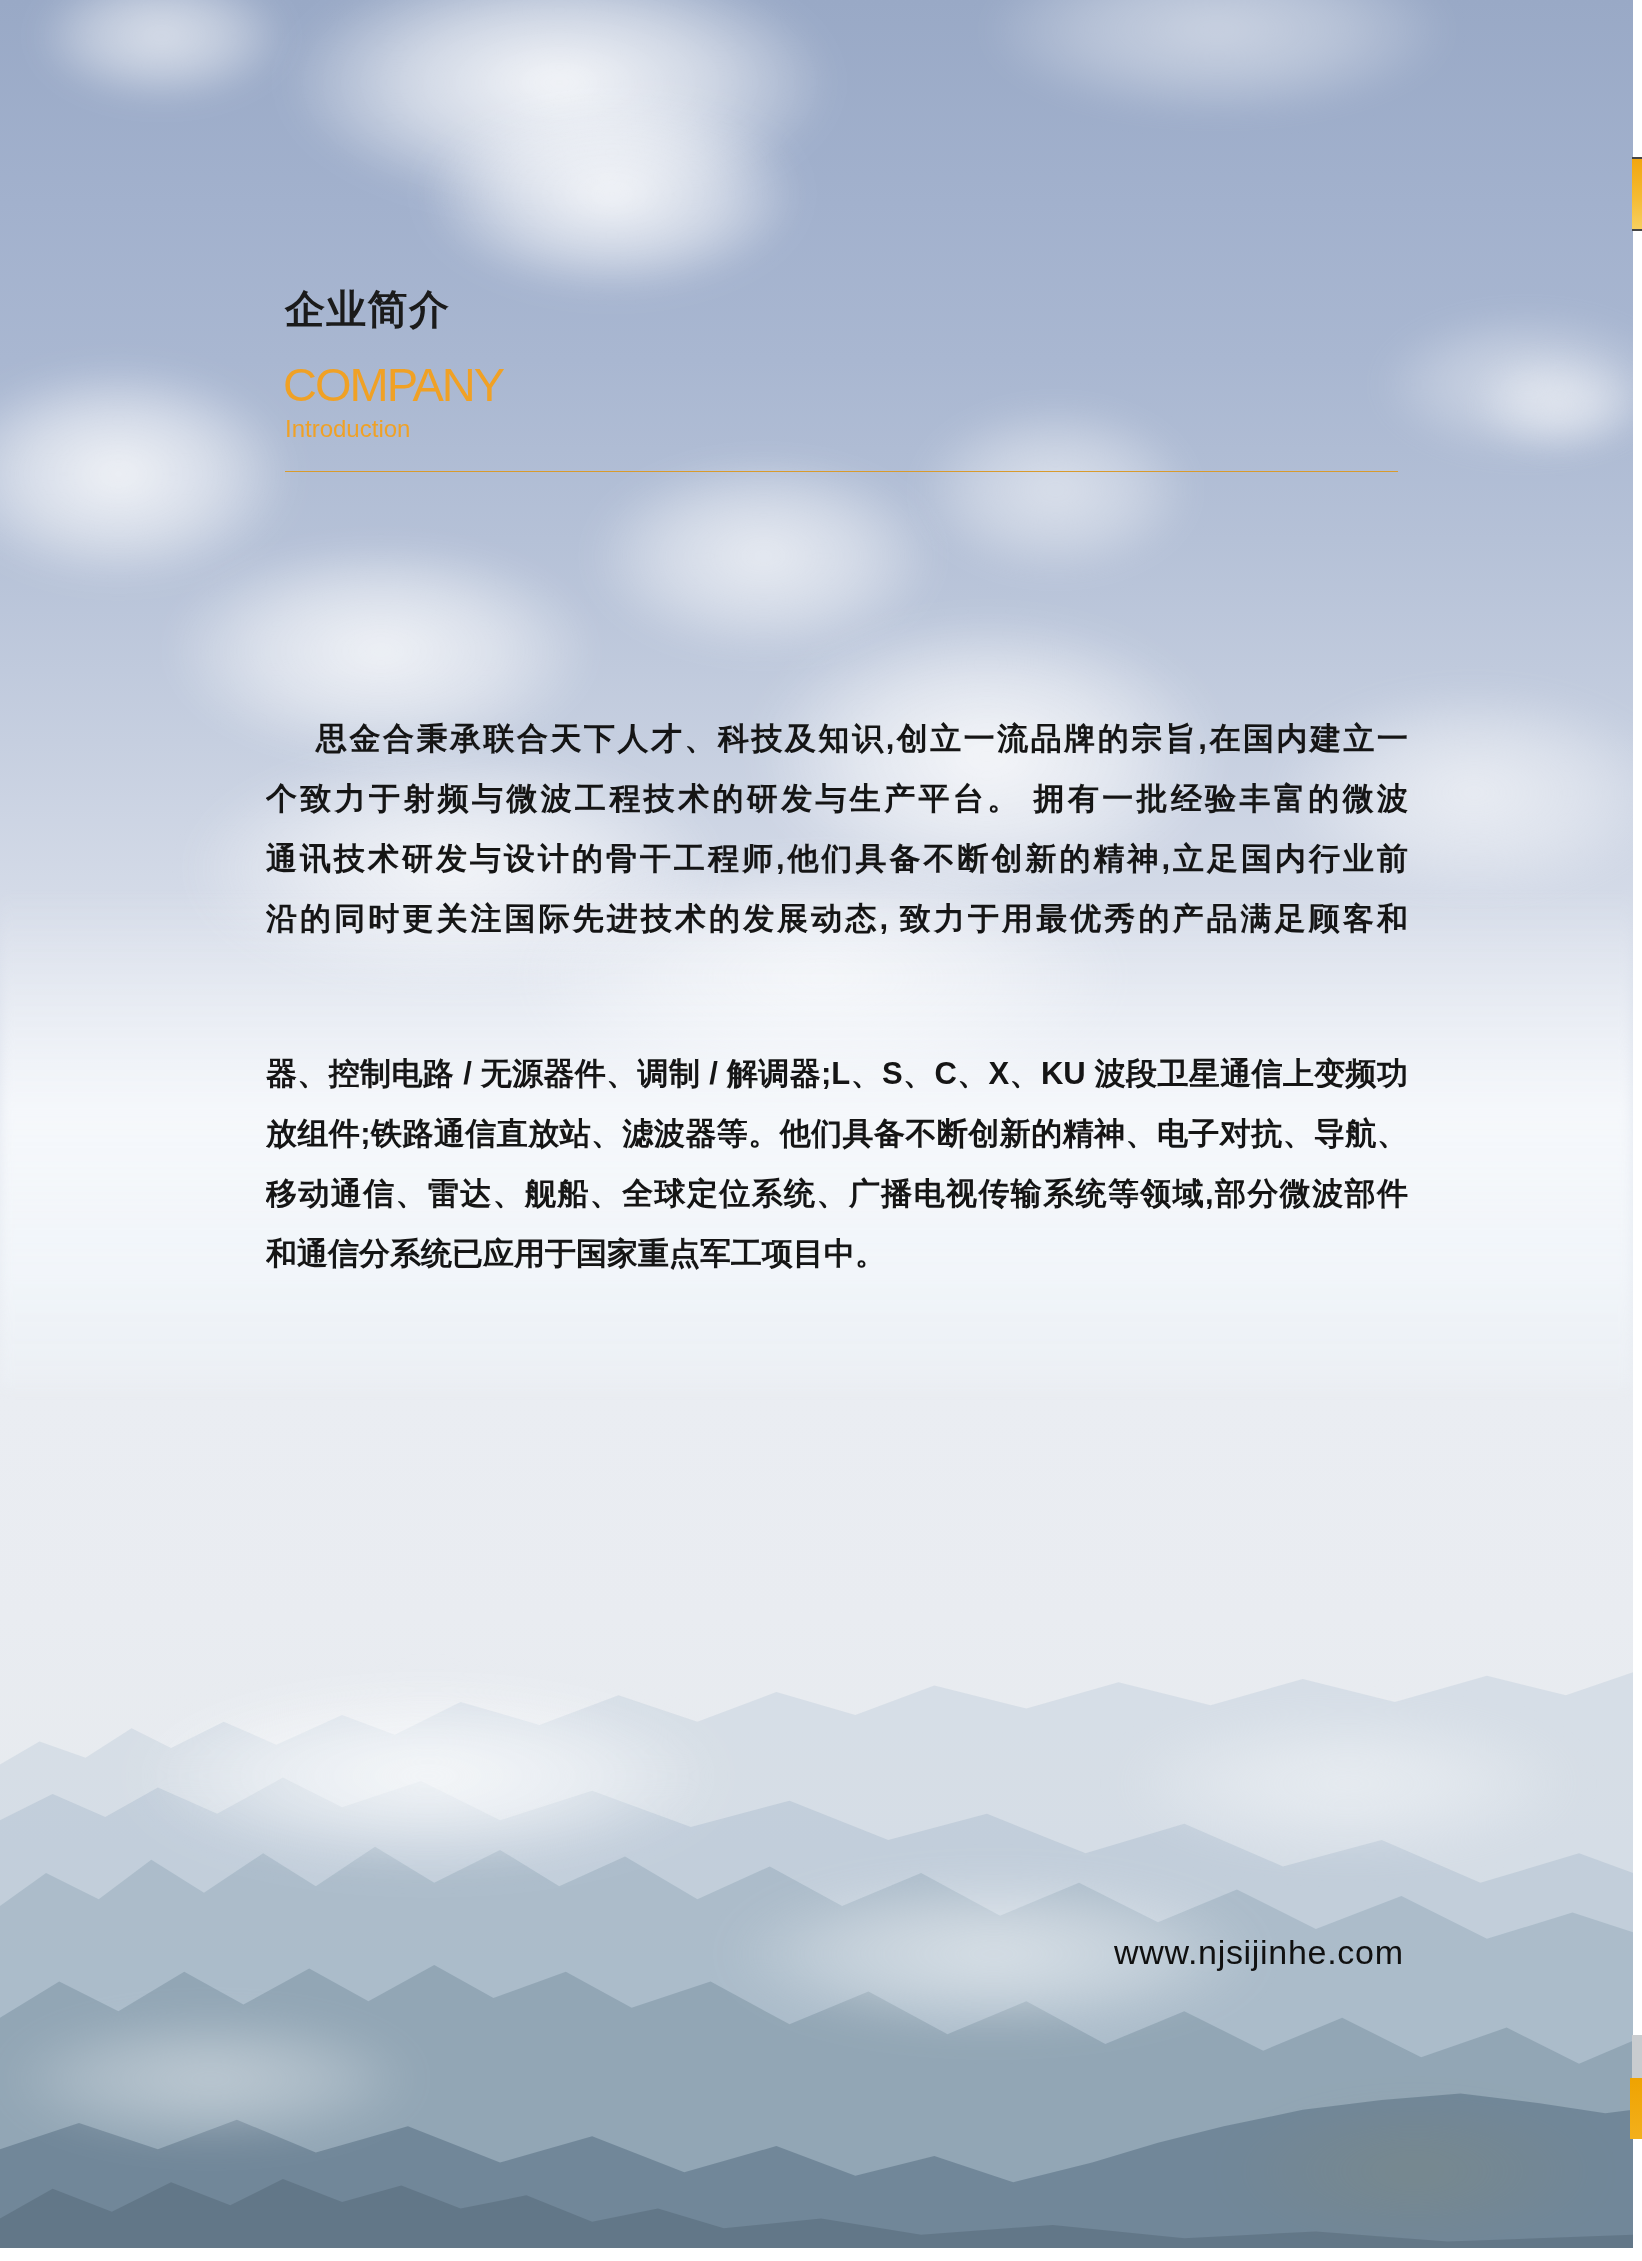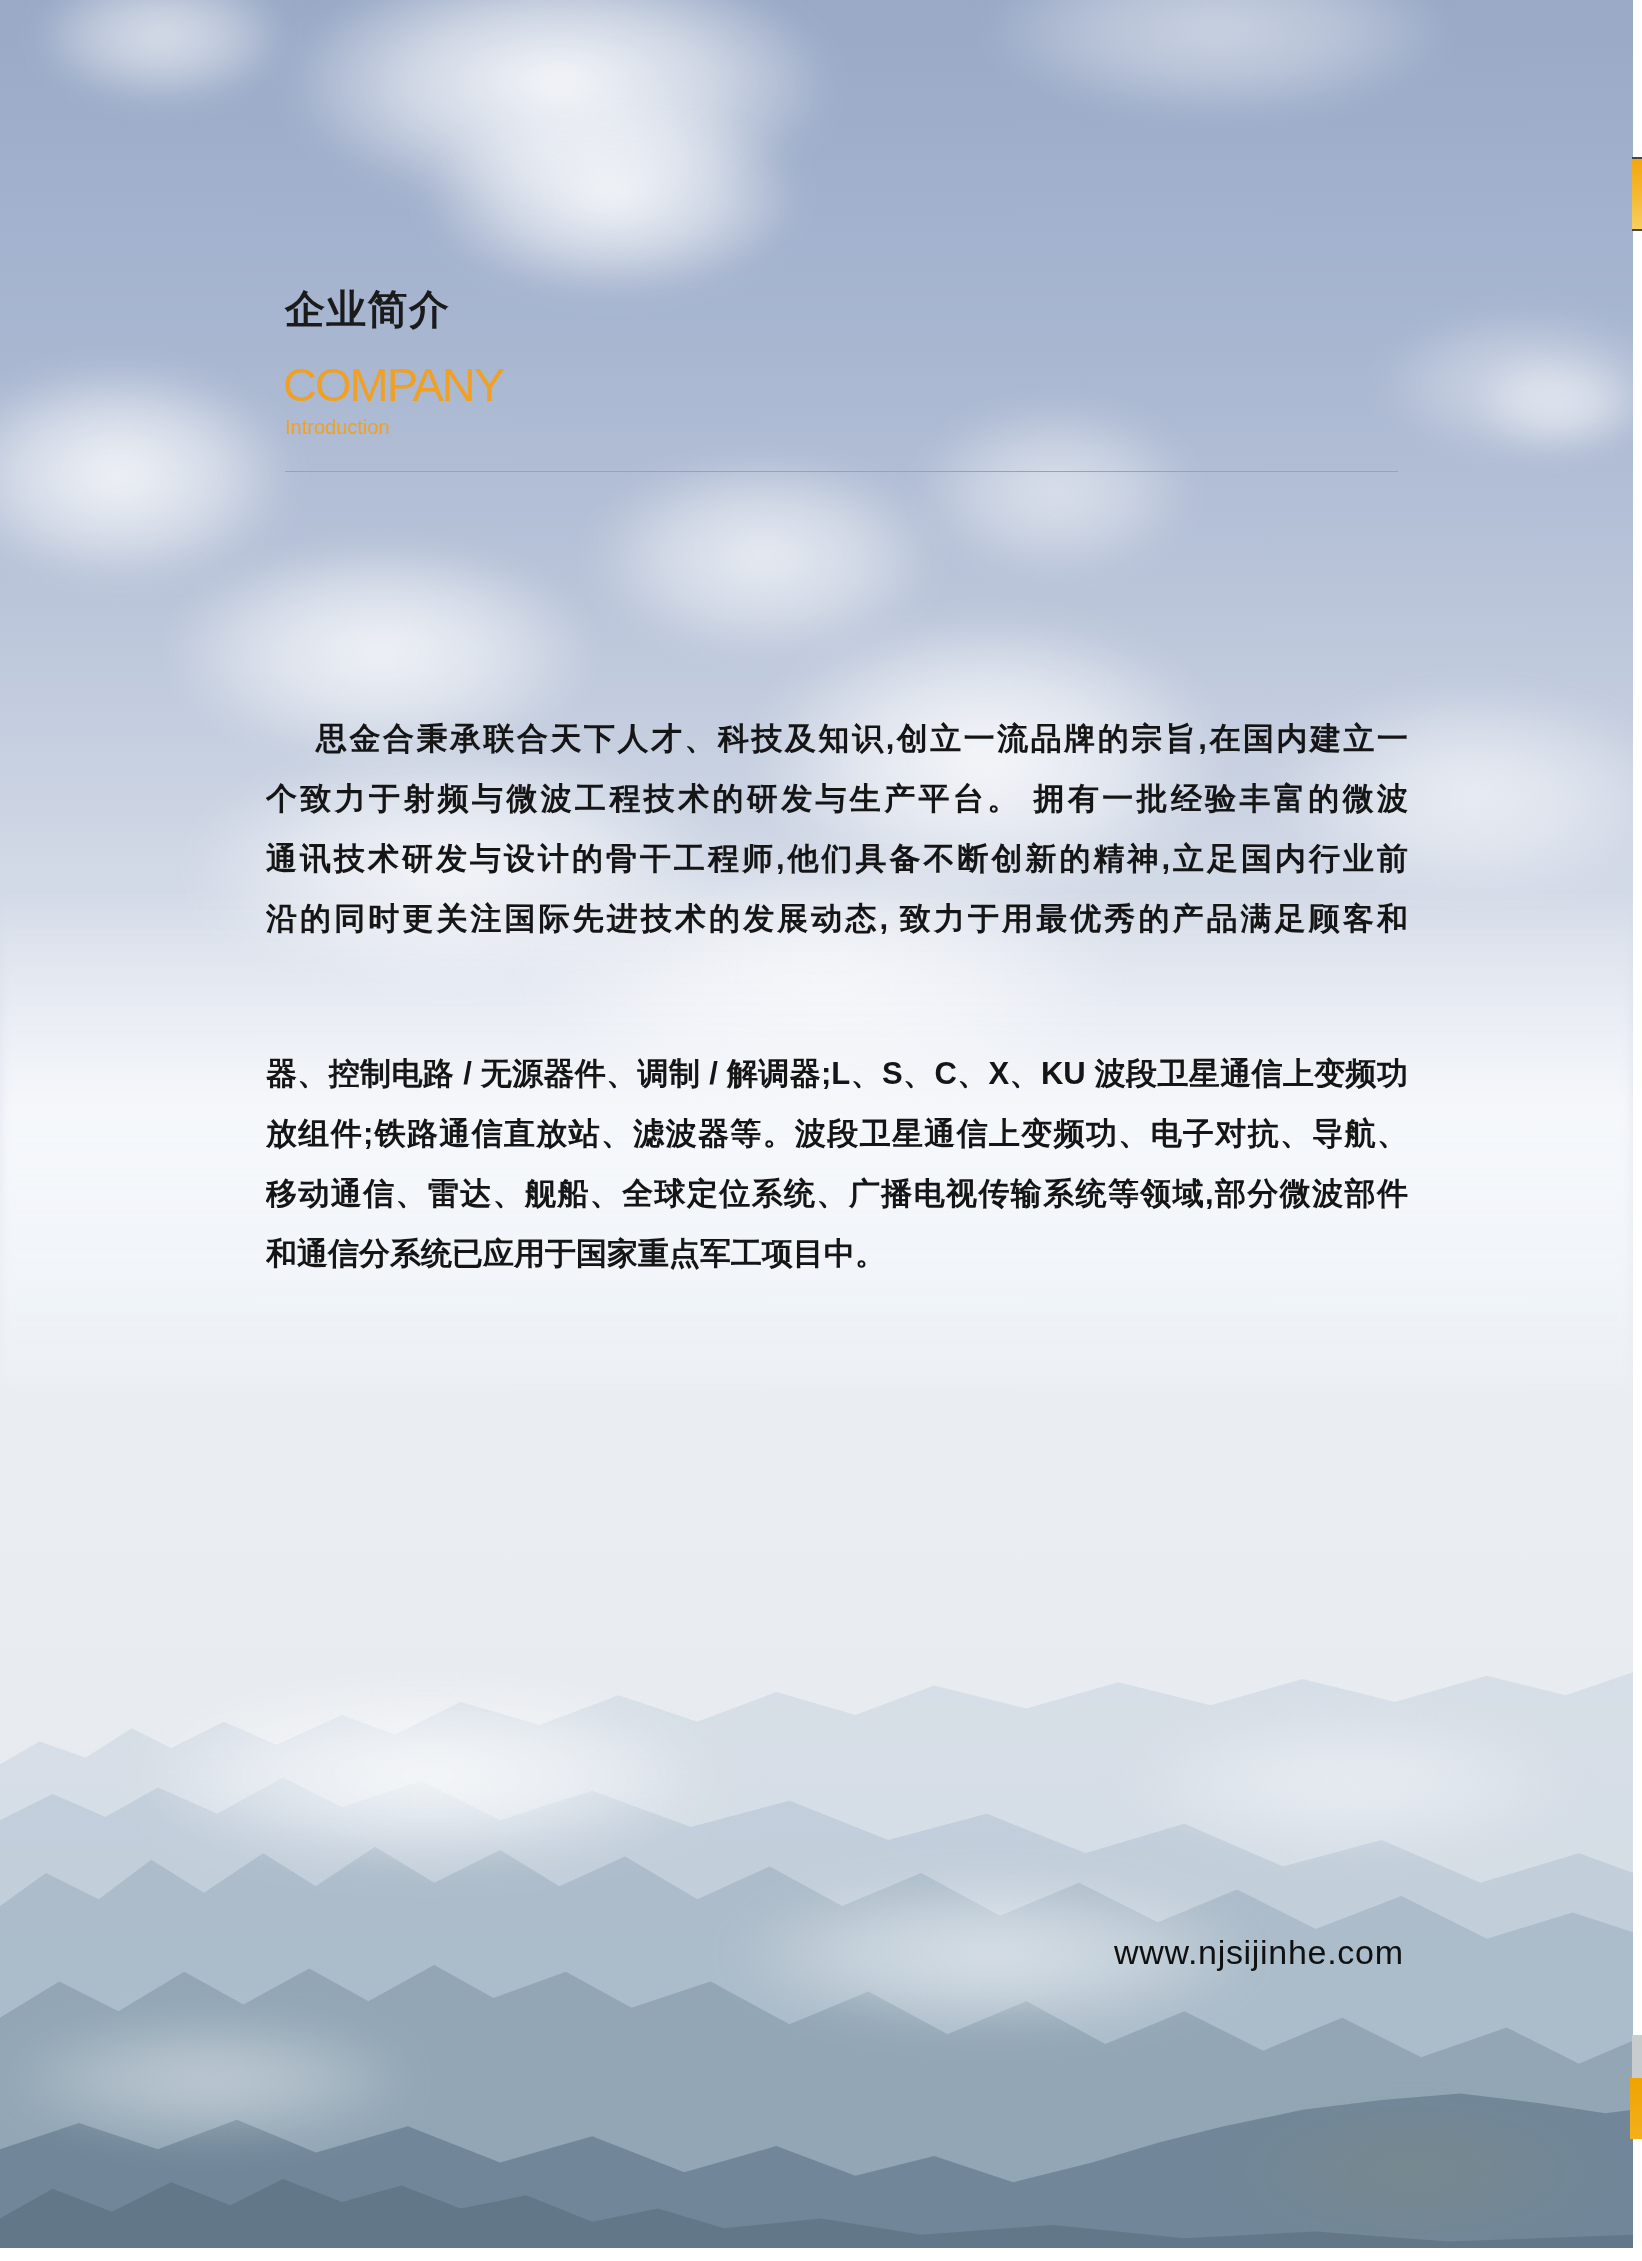--- a/index.html
+++ b/index.html
@@ -19,21 +19,21 @@
   .mountains{position:absolute;left:0;top:1623px;width:1633px;height:625px;}
   .fog{position:absolute;border-radius:50%;filter:blur(20px);
     background:radial-gradient(closest-side,rgba(252,253,254,.95) 0%,rgba(252,253,254,.5) 60%,rgba(252,253,254,0) 100%);}
   .khaki{position:absolute;border-radius:50%;filter:blur(17px);opacity:.22;
     background:radial-gradient(closest-side,#8f8d68 0%,rgba(143,141,104,0) 100%);}
   
   .title-cn{position:absolute;left:285px;top:288px;font-family:"Liberation Serif","DejaVu Serif",serif;
     font-weight:700;font-size:40px;line-height:1.1;color:#1b1b1b;letter-spacing:1.3px;}
   .title-en{position:absolute;left:283px;top:359px;font-size:47px;line-height:1.1;
     color:#f0a125;letter-spacing:-2px;font-weight:400;}
-  .title-sub{position:absolute;left:285px;top:416px;font-size:20px;line-height:1.1;
+  .title-sub{position:absolute;left:285px;top:416px;font-size:24px;line-height:1.1;
     color:#f0a125;font-weight:400;}
   .rule{position:absolute;left:285px;top:471px;width:1113px;height:1.3px;background:#d89b2e;}
   
   .paragraphs{position:absolute;left:266px;top:709px;width:1142px;color:#151515;}
   .para{margin:0;font-weight:bold;}
   .para + .para{margin-top:95px;}
   .para:nth-child(3){margin-top:74px;}
   .line{font-size:31px;line-height:60px;height:60px;white-space:nowrap;overflow:hidden;
     text-align:justify;text-align-last:justify;}
   .line.first{text-indent:50px;}
@@ -94,21 +94,21 @@
 
   <div class="paragraphs" id="paragraphs">
       <div class="para">
         <div class="line first">思金合秉承联合天下人才、科技及知识,创立一流品牌的宗旨,在国内建立一</div>
         <div class="line">个致力于射频与微波工程技术的研发与生产平台。 拥有一批经验丰富的微波</div>
         <div class="line">通讯技术研发与设计的骨干工程师,他们具备不断创新的精神,立足国内行业前</div>
         <div class="line">沿的同时更关注国际先进技术的发展动态, 致力于用最优秀的产品满足顾客和</div>
       </div>
       <div class="para">
         <div class="line">器、控制电路 / 无源器件、调制 / 解调器;L、S、C、X、KU 波段卫星通信上变频功</div>
-        <div class="line">放组件;铁路通信直放站、滤波器等。波段卫星通信上变频功、电子对抗、导航、</div>
+        <div class="line">放组件;铁路通信直放站、滤波器等。他们具备不断创新的精神、电子对抗、导航、</div>
         <div class="line">移动通信、雷达、舰船、全球定位系统、广播电视传输系统等领域,部分微波部件</div>
         <div class="line last">和通信分系统已应用于国家重点军工项目中。</div>
       </div>
     </div>
 
   <div class="website">www.njsijinhe.com</div>
 
   <div class="tab-top"></div>
   <div class="gray-strip"></div>
   <div class="tab-bottom"></div>

